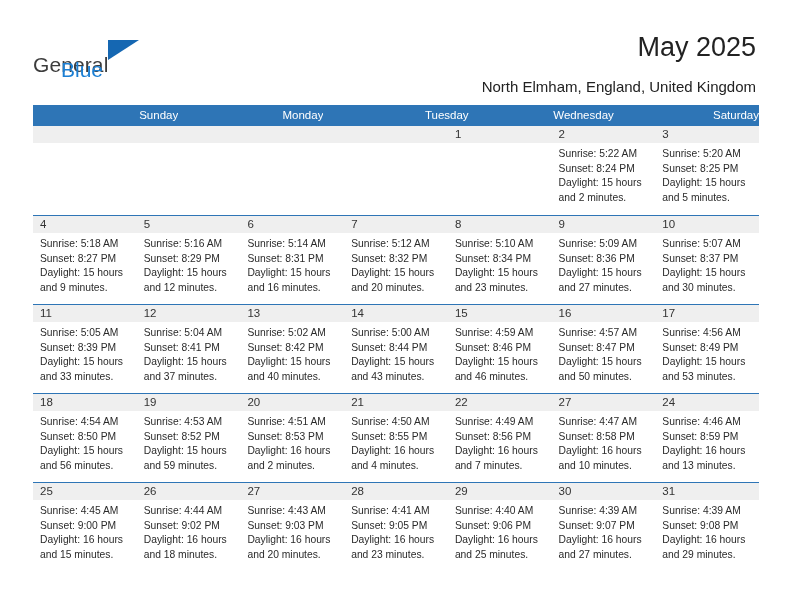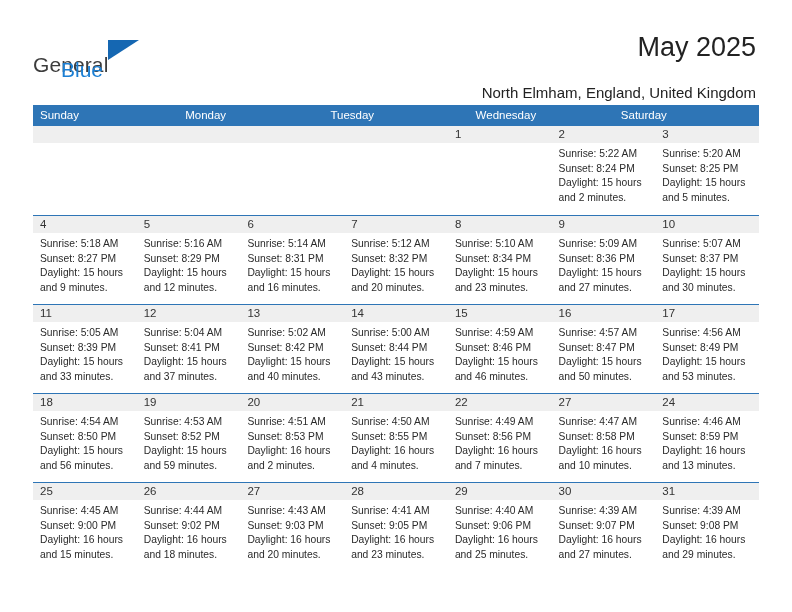--- a/index.html
+++ b/index.html
@@ -73,35 +73,35 @@
     white-space: nowrap;
   }
   .subtitle {
     position: absolute;
     right: 36px;
     top: 78px;
     font-size: 15px;
     color: #222222;
     text-align: right;
     white-space: nowrap;
-    margin-top: 6px;
   }
 
   
   .calendar {
     position: absolute;
     left: 33px;
     top: 105px;
     width: 726px;
   }
   .weekdays {
     display: flex;
     width: 726px;
     height: 21px;
     background: #2e75b6;
+    text-align: right;
   }
   .weekday {
     flex: 1 1 0;
     color: #ffffff;
     font-size: 11.5px;
     line-height: 21px;
     padding-left: 7px;
     box-sizing: border-box;
     white-space: nowrap;
     overflow: hidden;

